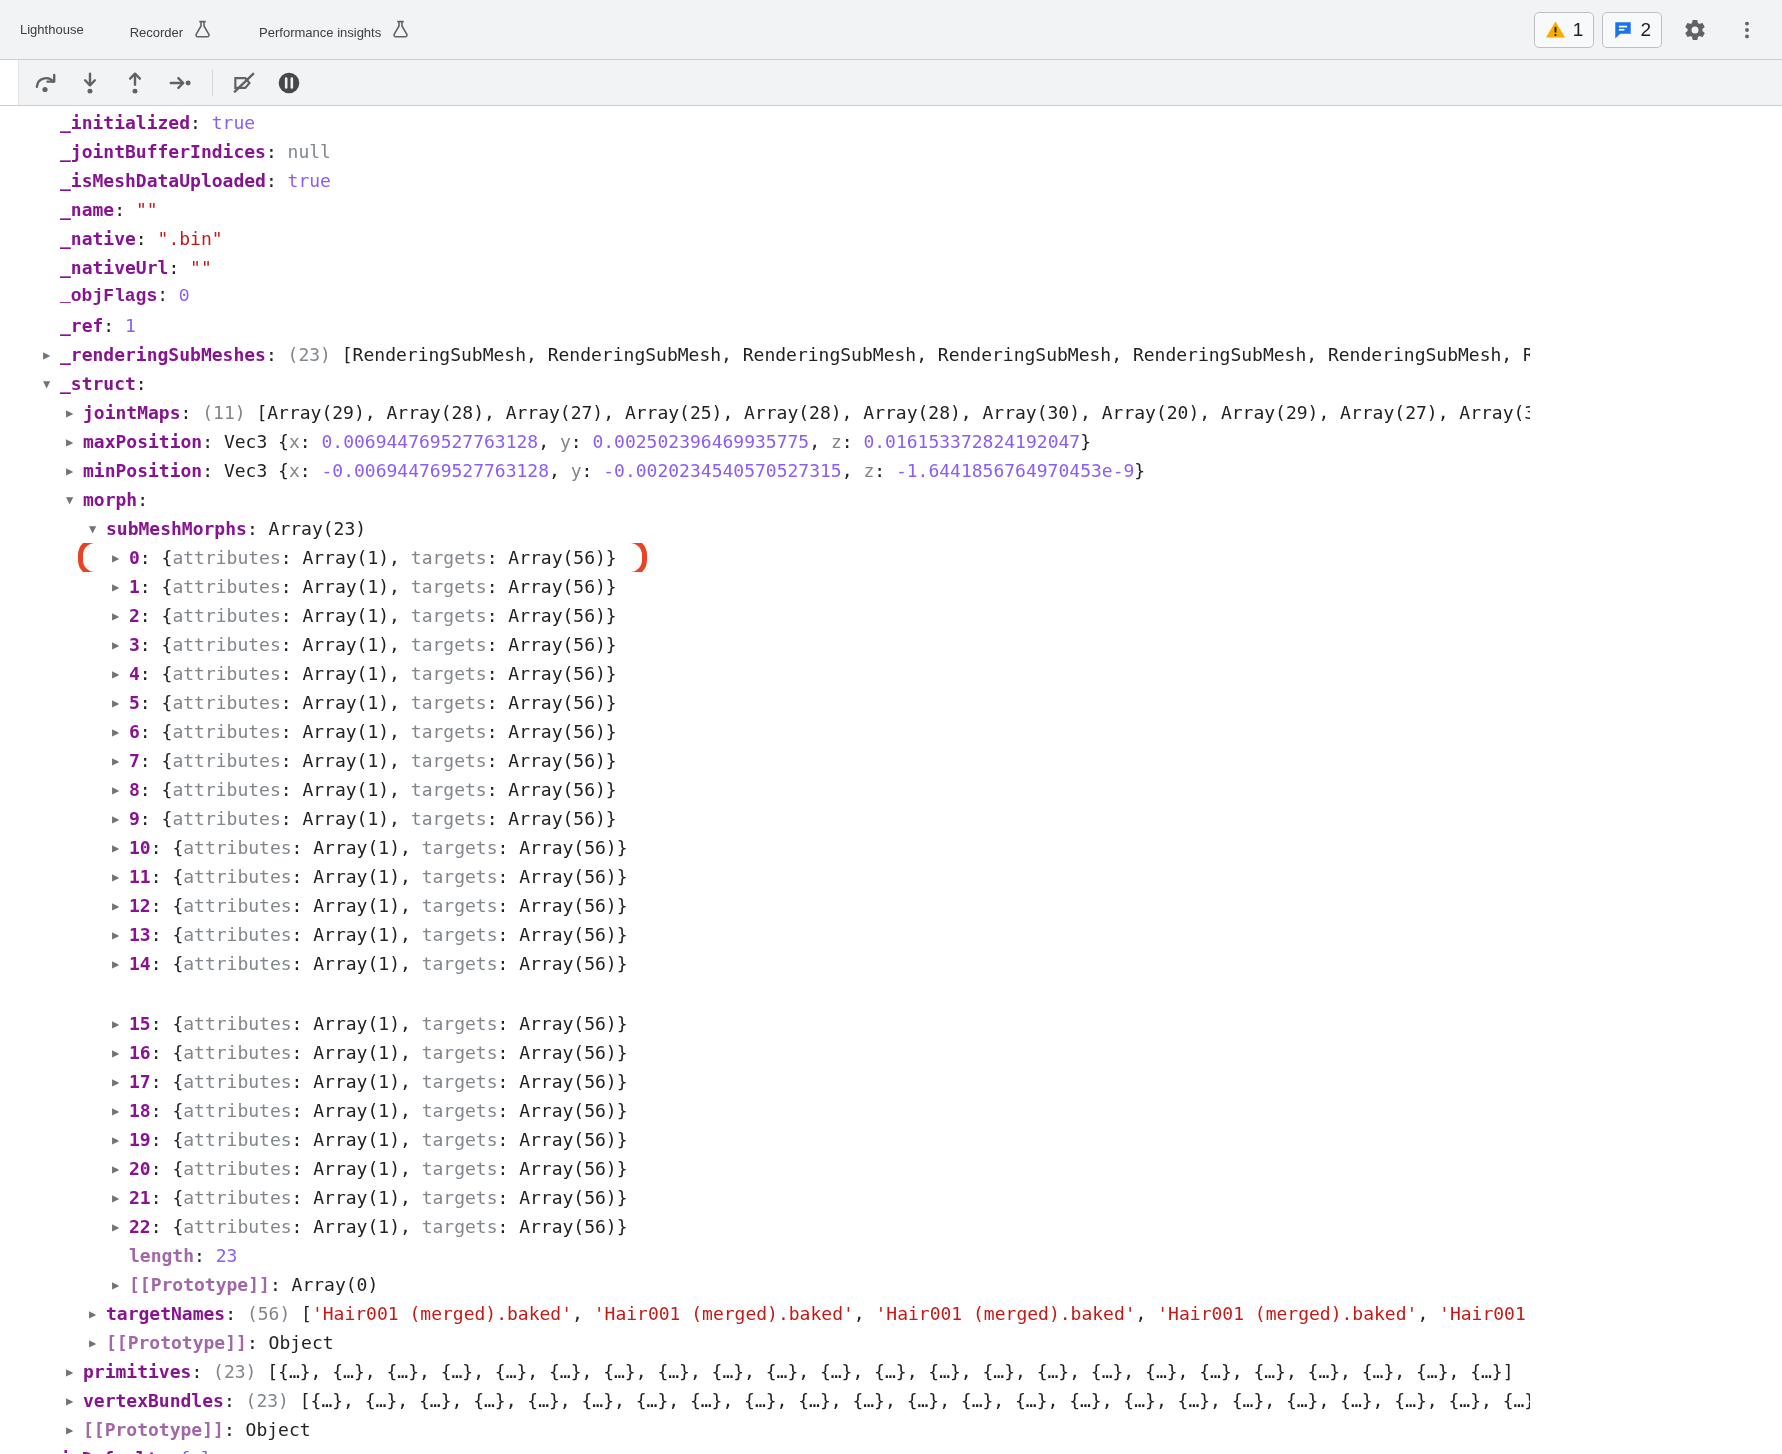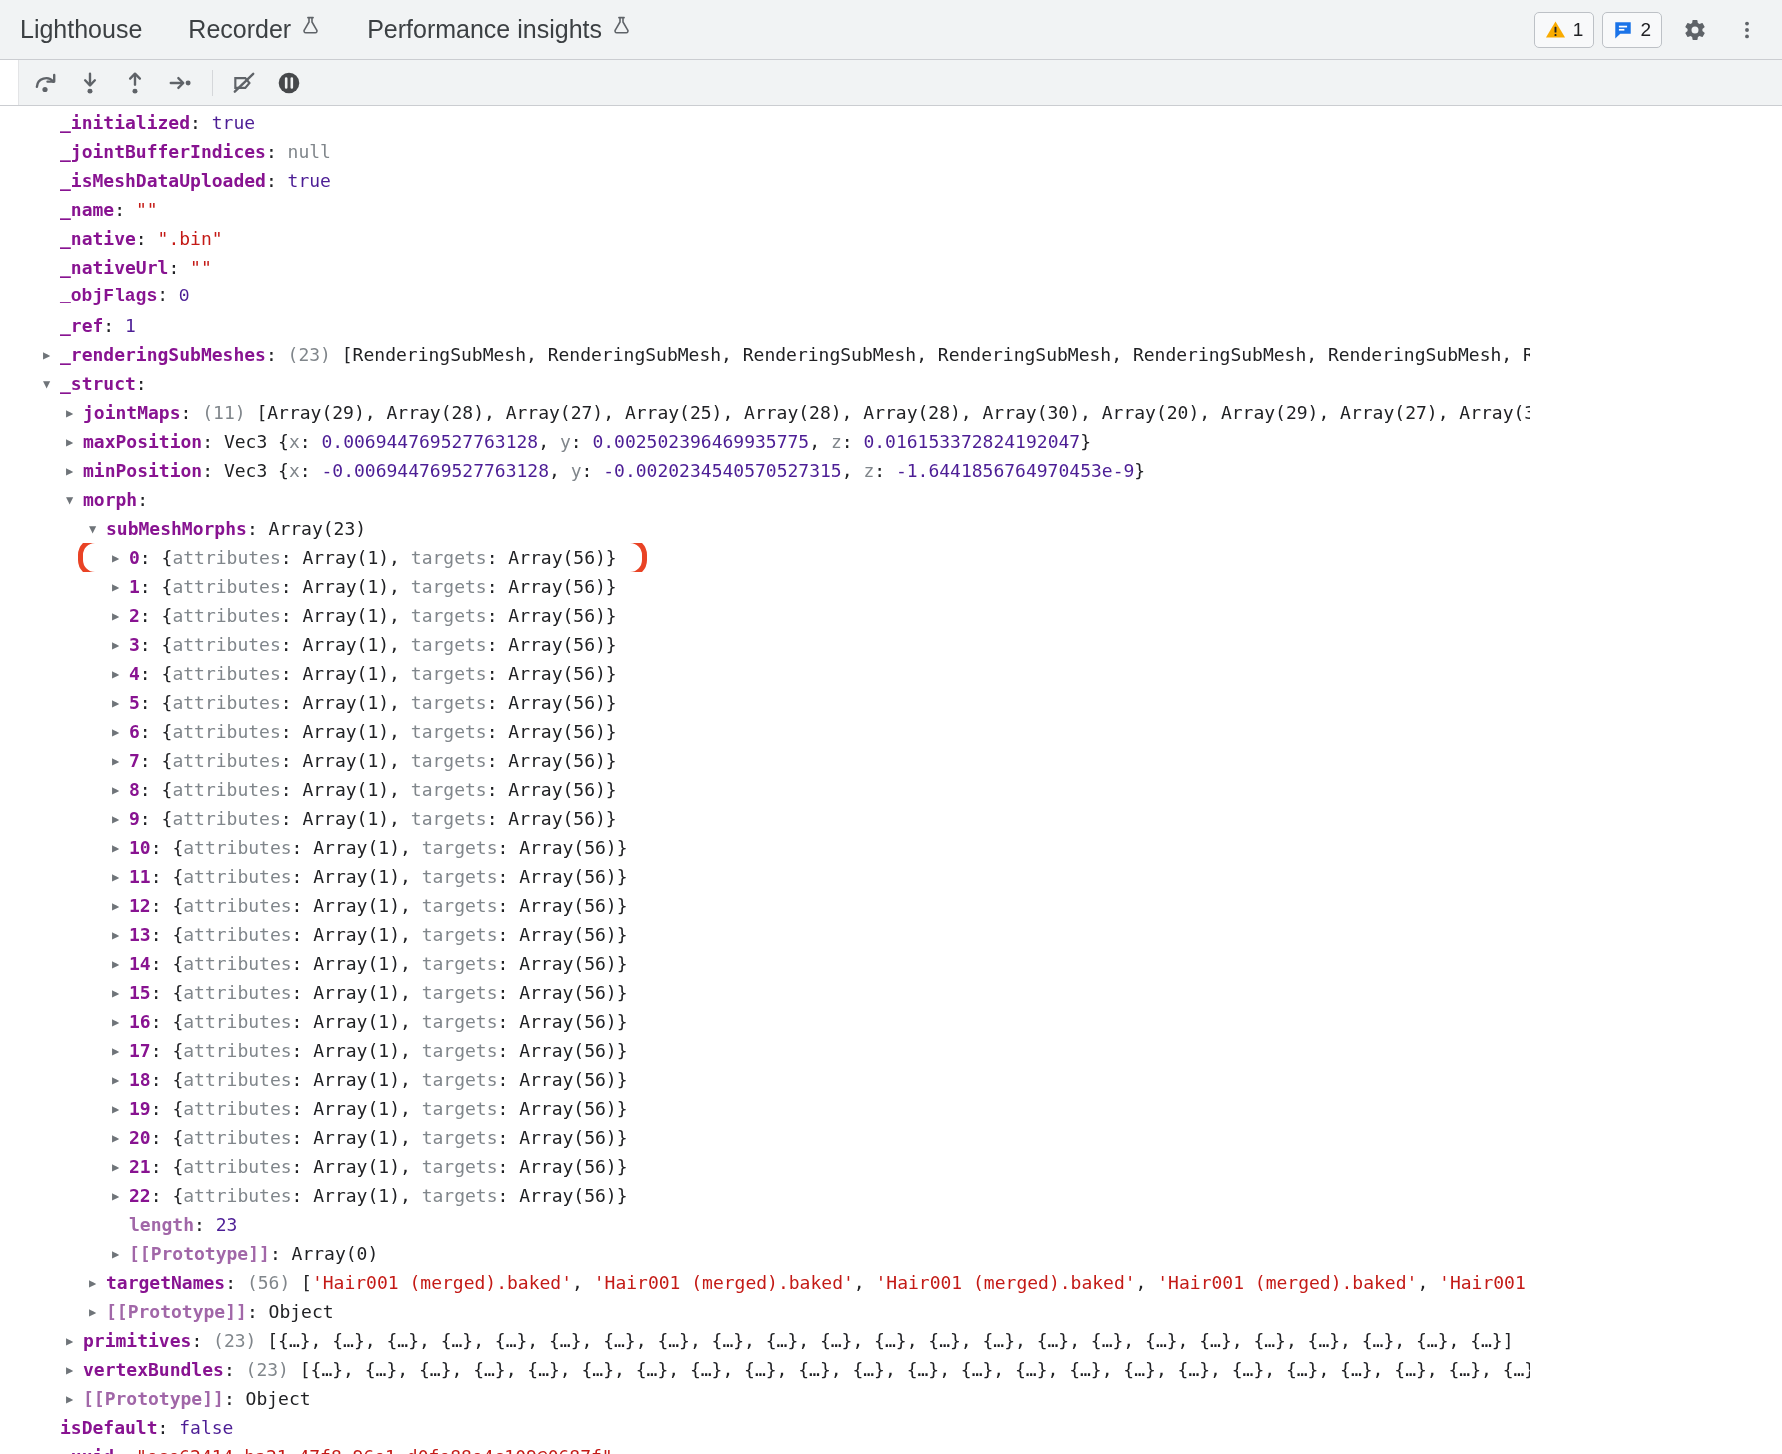--- a/index.html
+++ b/index.html
@@ -3,22 +3,22 @@
 <meta charset="utf-8">
 <style>
   * { margin:0; padding:0; box-sizing:border-box; }
   html,body { width:1782px; height:1454px; }
   body { font-family:"Liberation Sans", sans-serif; background:#fff; color:#202124; overflow:hidden; }
   .devtools { width:1782px; height:1454px; position:relative; background:#fff; }
 
   
   .tabbar { height:60px; background:#f1f3f4; border-bottom:1px solid #cbcdd1;
             display:flex; align-items:center; padding:0 16px 0 20px; }
-  .tab { display:flex; align-items:flex-start; gap:9px; margin-right:46px;
-         font-size:25px; color:#3c4043; cursor:default; white-space:nowrap; }
+  .tab { display:flex; align-items:flex-end; gap:9px; margin-right:46px;
+         font-size:13px; color:#3c4043; cursor:default; white-space:nowrap; }
   .tabbar-right { margin-left:auto; display:flex; align-items:center; gap:14px; }
   .chip-group { display:flex; gap:8px; }
   .chip { display:flex; align-items:center; gap:7px; border:1px solid #bdc1c6; border-radius:5px;
           height:36px; padding:0 10px; font-size:19px; color:#202124; background:#f8f9fa; }
   .iconbtn { width:38px; height:38px; display:flex; align-items:center; justify-content:center; border-radius:4px; }
 
   
   .toolbar { height:46px; background:#f1f3f4; border-bottom:1px solid #cbcdd1;
              display:flex; align-items:center; padding-left:26px; position:relative; }
   .toolbar::before { content:""; position:absolute; left:0; top:0; width:18px; height:45px;
@@ -31,21 +31,21 @@
   .content { height:1348px; overflow:hidden; padding-top:2px; background:#fff; }
   .tree { font-family:"DejaVu Sans Mono","Liberation Mono",monospace; font-size:18px;
           line-height:29px; color:#202124; padding-left:16px; width:1530px; overflow:hidden; }
   .row { white-space:nowrap; overflow:hidden; height:29px; }
   .row-inner { display:inline-block; position:relative; }
   .twisty { display:inline-block; width:17px; font-size:12px; color:#6f7479; vertical-align:2px; }
   .key { color:#881391; font-weight:bold; }
   .key.kdim { color:#a167a8; }
   .p { color:#202124; }
   .g { color:#80868b; }
-  .n { color:#4c1d95; }
+  .n { color:#8b5cf6; }
   .s { color:#c41a16; }
   .hl-box { position:absolute; left:-34px; right:-30px; top:-5px; bottom:-4px;
             border:5px solid #e94325; border-radius:17px; pointer-events:none; }
 </style>
 </head>
 <body>
 
 <div class="devtools">
 
   <header class="tabbar">
@@ -168,21 +168,21 @@
         <div class="row" style="padding-left: 96px;"><span class="row-inner"><span class="twisty">▶</span><span class="key">5</span><span class="p">: </span><span class="p">{</span><span class="g">attributes</span><span class="p">: Array(1), </span><span class="g">targets</span><span class="p">: Array(56)}</span></span></div>
         <div class="row" style="padding-left: 96px;"><span class="row-inner"><span class="twisty">▶</span><span class="key">6</span><span class="p">: </span><span class="p">{</span><span class="g">attributes</span><span class="p">: Array(1), </span><span class="g">targets</span><span class="p">: Array(56)}</span></span></div>
         <div class="row" style="padding-left: 96px;"><span class="row-inner"><span class="twisty">▶</span><span class="key">7</span><span class="p">: </span><span class="p">{</span><span class="g">attributes</span><span class="p">: Array(1), </span><span class="g">targets</span><span class="p">: Array(56)}</span></span></div>
         <div class="row" style="padding-left: 96px;"><span class="row-inner"><span class="twisty">▶</span><span class="key">8</span><span class="p">: </span><span class="p">{</span><span class="g">attributes</span><span class="p">: Array(1), </span><span class="g">targets</span><span class="p">: Array(56)}</span></span></div>
         <div class="row" style="padding-left: 96px;"><span class="row-inner"><span class="twisty">▶</span><span class="key">9</span><span class="p">: </span><span class="p">{</span><span class="g">attributes</span><span class="p">: Array(1), </span><span class="g">targets</span><span class="p">: Array(56)}</span></span></div>
         <div class="row" style="padding-left: 96px;"><span class="row-inner"><span class="twisty">▶</span><span class="key">10</span><span class="p">: </span><span class="p">{</span><span class="g">attributes</span><span class="p">: Array(1), </span><span class="g">targets</span><span class="p">: Array(56)}</span></span></div>
         <div class="row" style="padding-left: 96px;"><span class="row-inner"><span class="twisty">▶</span><span class="key">11</span><span class="p">: </span><span class="p">{</span><span class="g">attributes</span><span class="p">: Array(1), </span><span class="g">targets</span><span class="p">: Array(56)}</span></span></div>
         <div class="row" style="padding-left: 96px;"><span class="row-inner"><span class="twisty">▶</span><span class="key">12</span><span class="p">: </span><span class="p">{</span><span class="g">attributes</span><span class="p">: Array(1), </span><span class="g">targets</span><span class="p">: Array(56)}</span></span></div>
         <div class="row" style="padding-left: 96px;"><span class="row-inner"><span class="twisty">▶</span><span class="key">13</span><span class="p">: </span><span class="p">{</span><span class="g">attributes</span><span class="p">: Array(1), </span><span class="g">targets</span><span class="p">: Array(56)}</span></span></div>
         <div class="row" style="padding-left: 96px;"><span class="row-inner"><span class="twisty">▶</span><span class="key">14</span><span class="p">: </span><span class="p">{</span><span class="g">attributes</span><span class="p">: Array(1), </span><span class="g">targets</span><span class="p">: Array(56)}</span></span></div>
-        <div class="row" style="padding-left: 96px;"><span class="row-inner"><span class="twisty">▶</span><span class="key">15</span><span class="p">: </span><span class="p">{</span><span class="g">attributes</span><span class="p">: Array(1), </span><span class="g">targets</span><span class="p">: Array(56)}</span></span></div>
+        <div class="row" style="padding-left: 96px; margin-top: 31px;"><span class="row-inner"><span class="twisty">▶</span><span class="key">15</span><span class="p">: </span><span class="p">{</span><span class="g">attributes</span><span class="p">: Array(1), </span><span class="g">targets</span><span class="p">: Array(56)}</span></span></div>
         <div class="row" style="padding-left: 96px;"><span class="row-inner"><span class="twisty">▶</span><span class="key">16</span><span class="p">: </span><span class="p">{</span><span class="g">attributes</span><span class="p">: Array(1), </span><span class="g">targets</span><span class="p">: Array(56)}</span></span></div>
         <div class="row" style="padding-left: 96px;"><span class="row-inner"><span class="twisty">▶</span><span class="key">17</span><span class="p">: </span><span class="p">{</span><span class="g">attributes</span><span class="p">: Array(1), </span><span class="g">targets</span><span class="p">: Array(56)}</span></span></div>
         <div class="row" style="padding-left: 96px;"><span class="row-inner"><span class="twisty">▶</span><span class="key">18</span><span class="p">: </span><span class="p">{</span><span class="g">attributes</span><span class="p">: Array(1), </span><span class="g">targets</span><span class="p">: Array(56)}</span></span></div>
         <div class="row" style="padding-left: 96px;"><span class="row-inner"><span class="twisty">▶</span><span class="key">19</span><span class="p">: </span><span class="p">{</span><span class="g">attributes</span><span class="p">: Array(1), </span><span class="g">targets</span><span class="p">: Array(56)}</span></span></div>
         <div class="row" style="padding-left: 96px;"><span class="row-inner"><span class="twisty">▶</span><span class="key">20</span><span class="p">: </span><span class="p">{</span><span class="g">attributes</span><span class="p">: Array(1), </span><span class="g">targets</span><span class="p">: Array(56)}</span></span></div>
         <div class="row" style="padding-left: 96px;"><span class="row-inner"><span class="twisty">▶</span><span class="key">21</span><span class="p">: </span><span class="p">{</span><span class="g">attributes</span><span class="p">: Array(1), </span><span class="g">targets</span><span class="p">: Array(56)}</span></span></div>
         <div class="row" style="padding-left: 96px;"><span class="row-inner"><span class="twisty">▶</span><span class="key">22</span><span class="p">: </span><span class="p">{</span><span class="g">attributes</span><span class="p">: Array(1), </span><span class="g">targets</span><span class="p">: Array(56)}</span></span></div>
         <div class="row" style="padding-left: 96px;"><span class="row-inner"><span class="twisty"></span><span class="key kdim">length</span><span class="p">: </span><span class="n">23</span></span></div>
         <div class="row" style="padding-left: 96px;"><span class="row-inner"><span class="twisty">▶</span><span class="key kdim">[[Prototype]]</span><span class="p">: </span><span class="p">Array(0)</span></span></div>
         <div class="row" style="padding-left: 73px;"><span class="row-inner"><span class="twisty">▶</span><span class="key">targetNames</span><span class="p">: </span><span class="g">(56) </span><span class="p">[</span><span class="s">'Hair001 (merged).baked'</span><span class="p">, </span><span class="s">'Hair001 (merged).baked'</span><span class="p">, </span><span class="s">'Hair001 (merged).baked'</span><span class="p">, </span><span class="s">'Hair001 (merged).baked'</span><span class="p">, </span><span class="s">'Hair001 (merged).baked'</span></span></div>

